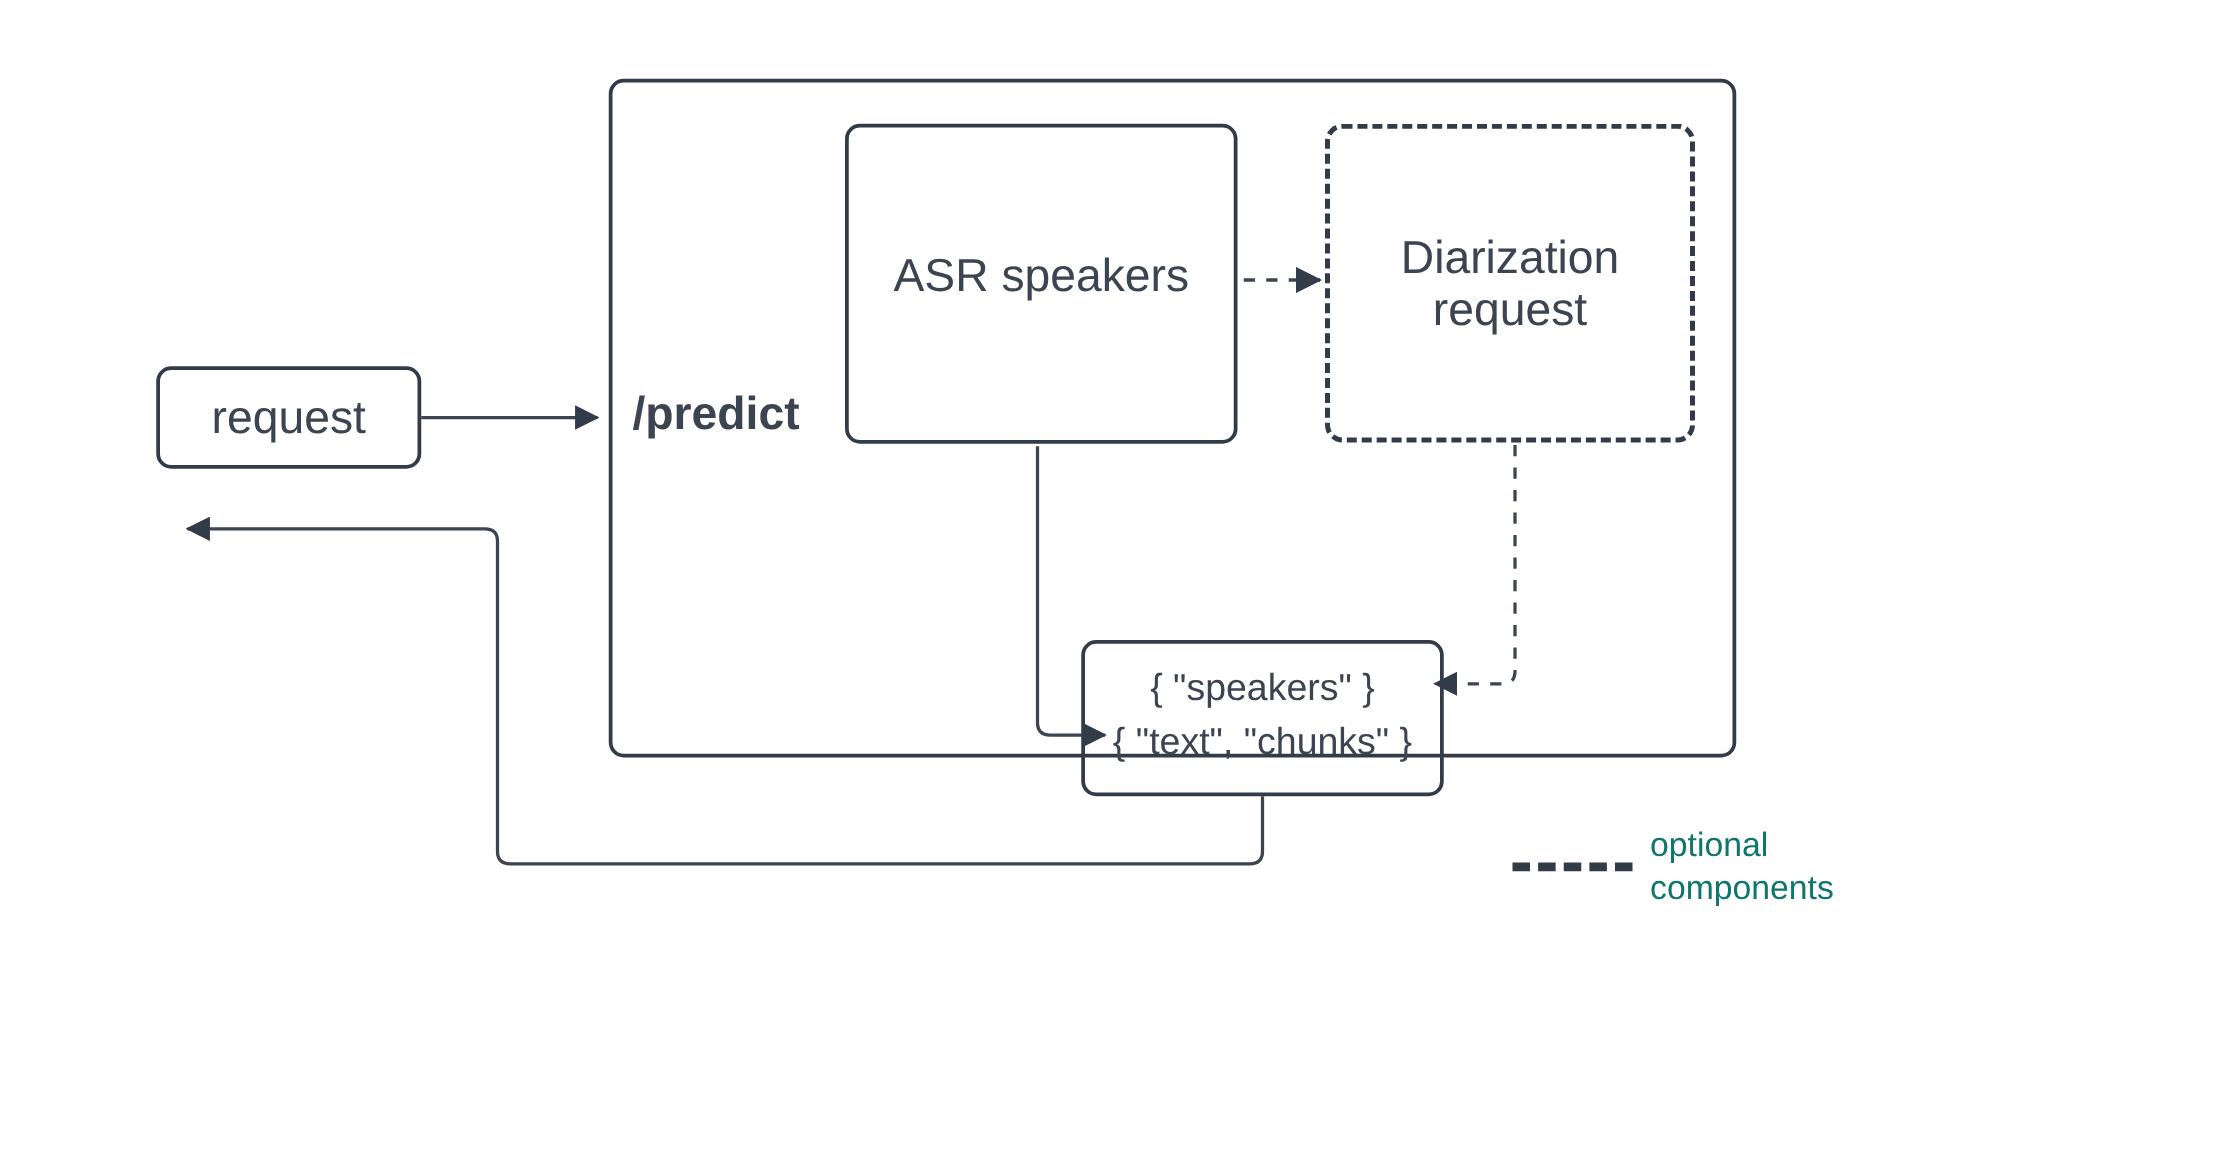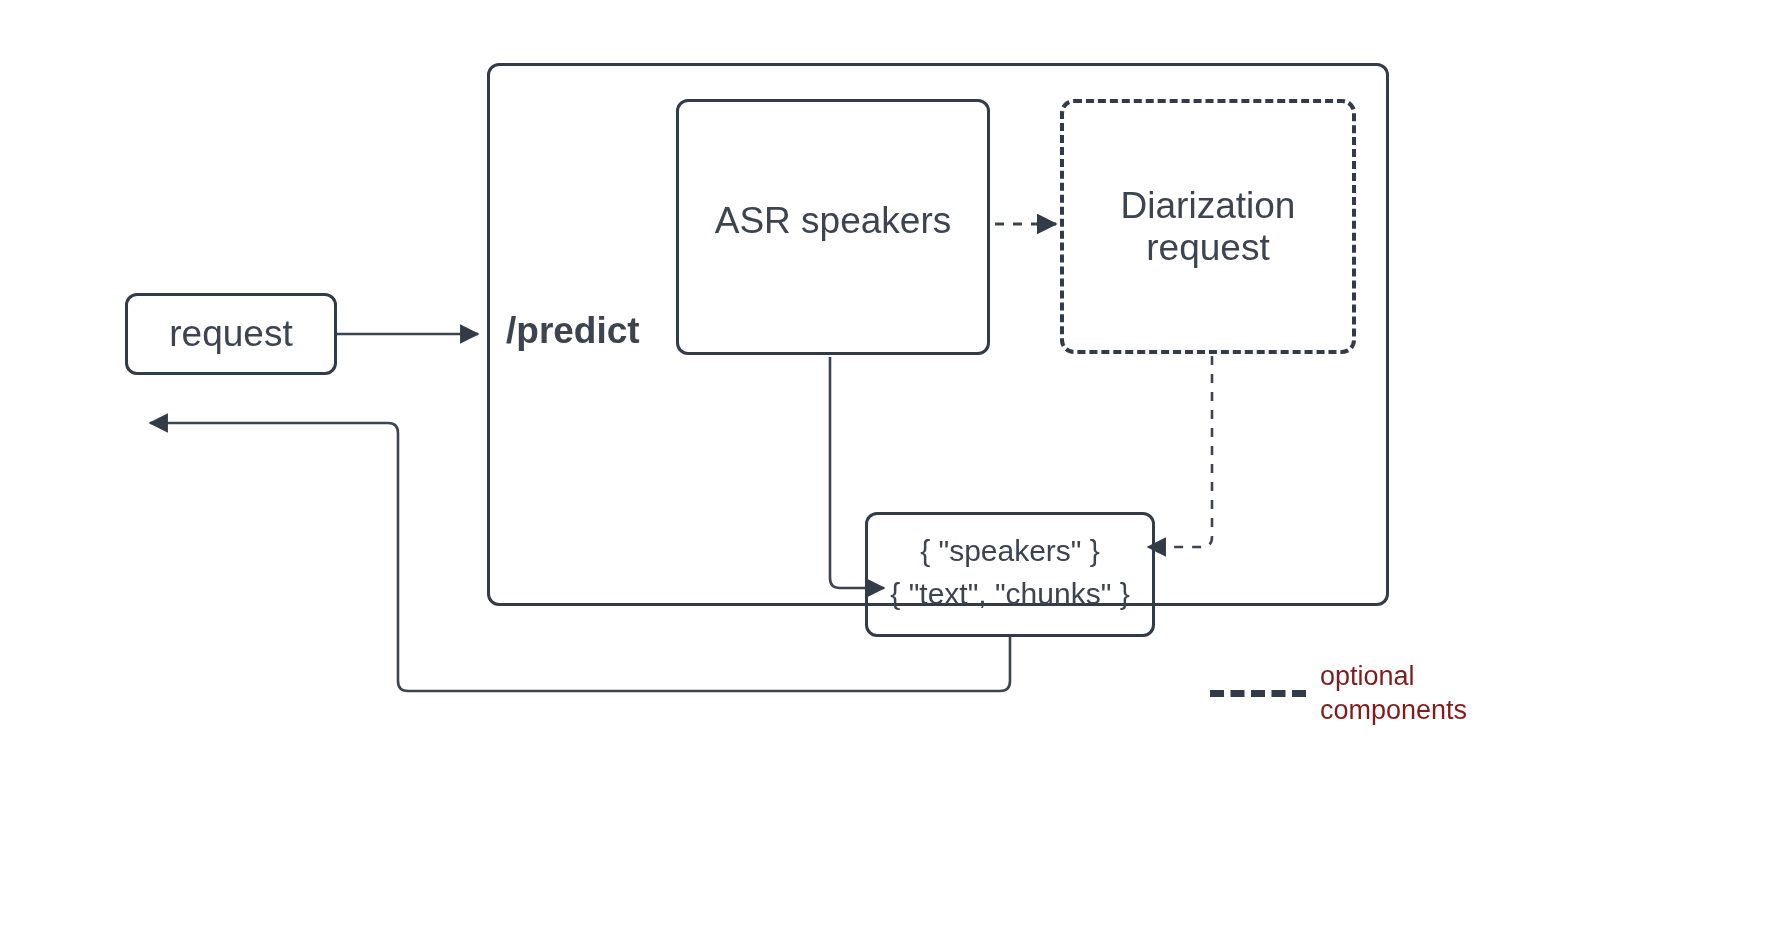--- a/index.html
+++ b/index.html
@@ -86,21 +86,21 @@
     align-items: center;
   }
   .legend-dash {
     width: 96px;
     height: 0;
     border-top: 7px dashed #323b48;
     margin-right: 14px;
   }
   .legend-text {
     font-size: 27px;
-    color: #7f1d1d;
+    color: #0f766e;
     line-height: 1.25;
     white-space: pre-line;
   }
 </style>
 </head>
 <body>
 
 <div id="canvas">
 
   <svg id="wires" viewBox="0 0 1775 929">

